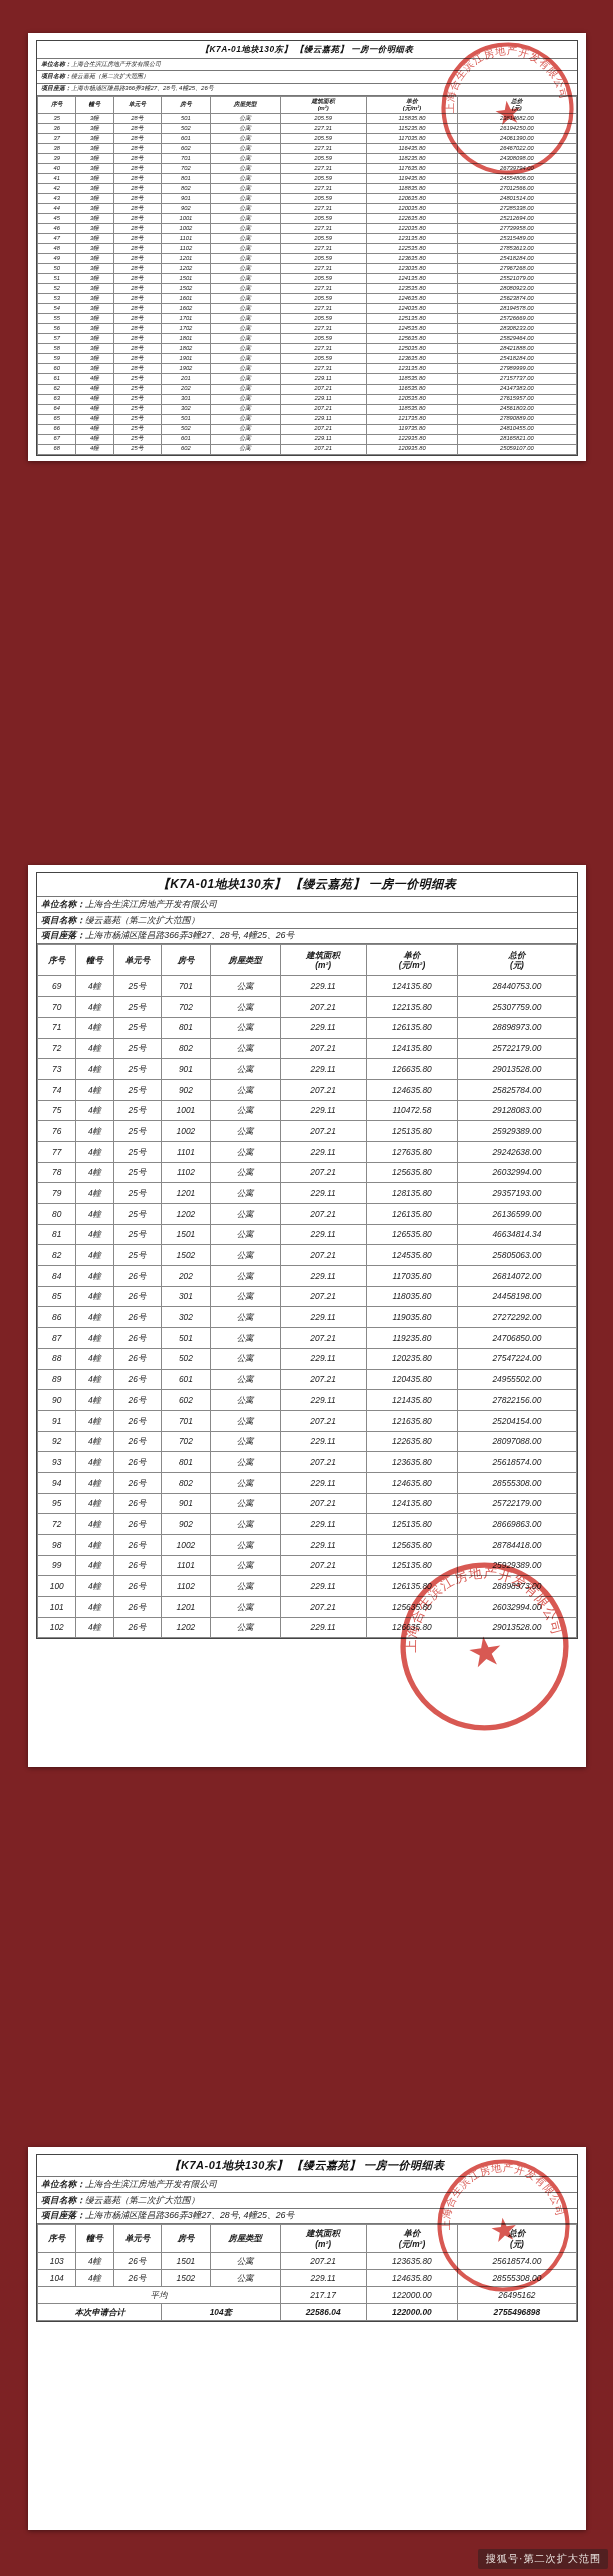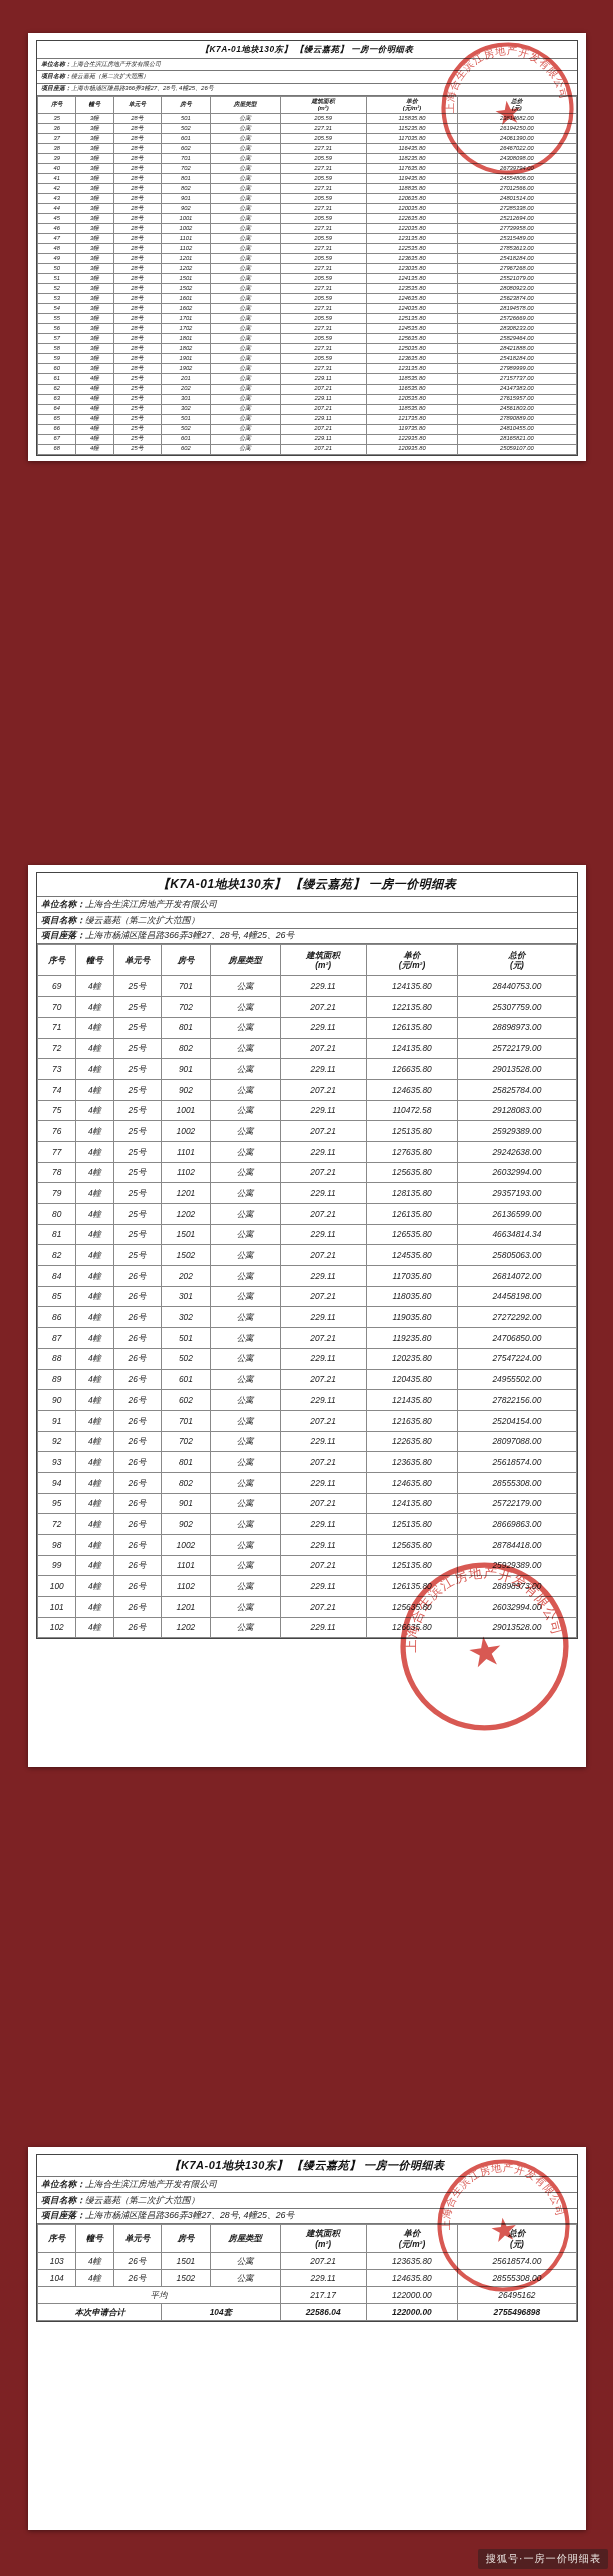--- a/index.html
+++ b/index.html
@@ -947,14 +947,14 @@
   <svg class="stamp" viewBox="0 0 200 200">
     <circle cx="100" cy="100" r="92" fill="none" stroke="#cf2f27" stroke-width="6"></circle>
     <path id="arc3" d="M 22,100 A 78,78 0 0 1 178,100" fill="none"></path>
     <text font-size="15" fill="#cf2f27" letter-spacing="1">
       <textPath href="#arc3" startOffset="4">上海合生滨江房地产开发有限公司</textPath>
     </text>
     <text x="100" y="122" text-anchor="middle" font-size="46" fill="#cf2f27">★</text>
   </svg>
 </div>
 
-<div class="watermark">搜狐号·一房一价明细表</div>
+<div class="watermark">搜狐号·第二次扩大范围</div>
 
 
 </body></html>

